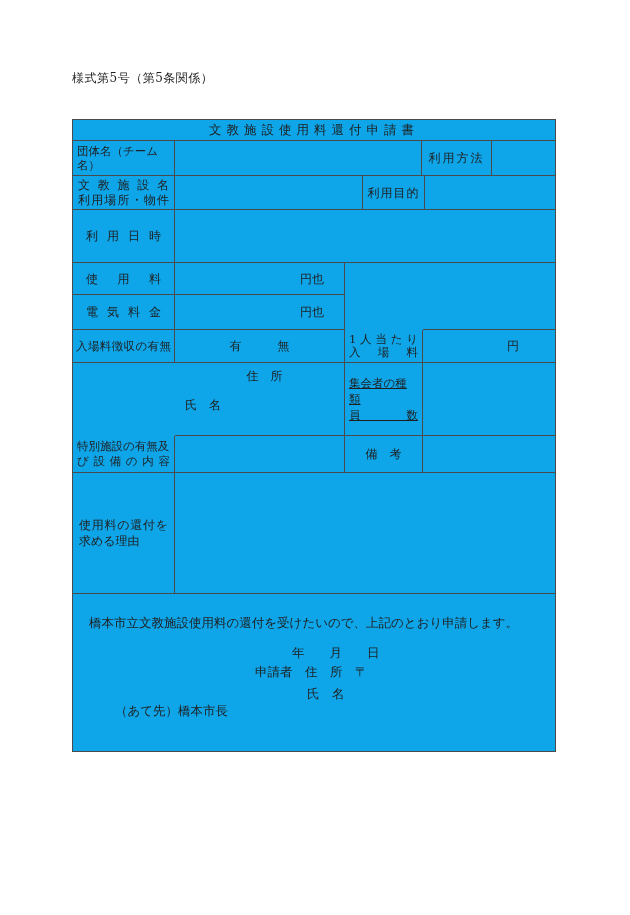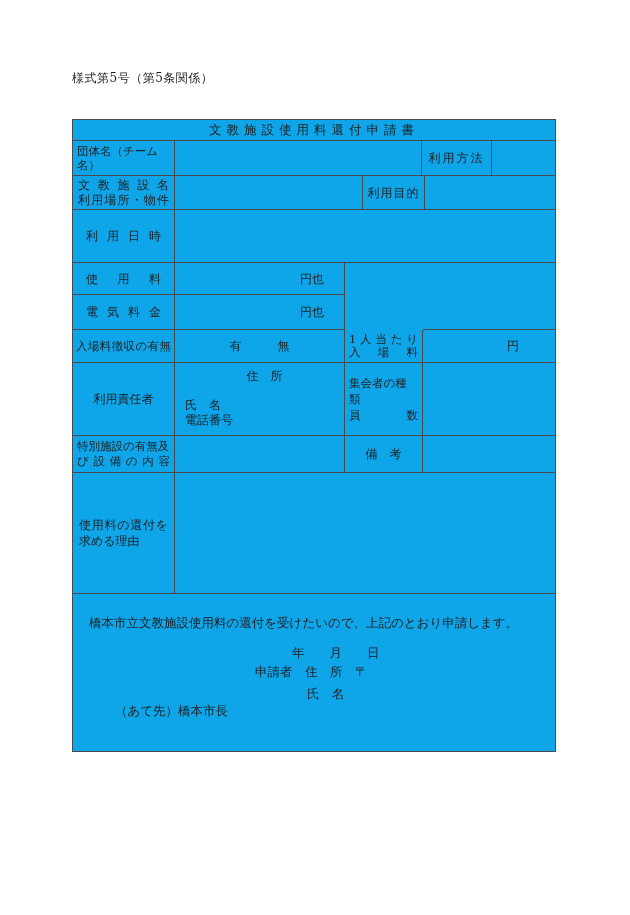--- a/index.html
+++ b/index.html
@@ -74,27 +74,25 @@
   <div class="cell br bb vc ctr" style="left:102px;top:210px;width:170px;height:33px;">有　　　無</div>
   <div class="cell br bb vc" style="left:0;top:210px;width:102px;height:33px;padding:0 3px;font-size:11.5px;">
     <span class="jline">入場料徴収の有無</span>
   </div>
   <div class="cell br bb vc" style="left:272px;top:210px;width:78px;height:33px;padding:2px 4px;font-size:11.5px;line-height:13px;">
     <span class="jline">1人当たり</span>
     <span class="jline">入場料</span>
   </div>
   <div class="cell bb vc" style="left:350px;top:210px;width:132px;height:33px;text-align:right;padding-right:36px;">円</div>
 
-  <div class="cell br bb vc ctr" style="left:0;top:243px;width:102px;height:73px;">利用責任者</div>
   <div class="cell br bb" style="left:102px;top:243px;width:170px;height:73px;padding:6px 0 0 10px;line-height:15px;">
     <span class="blockline" style="margin-bottom:14px;text-align:center;">住　所</span>
     <span class="blockline">氏　名</span>
-    <span class="blockline">電話番号</span>
   </div>
-  <div class="cell br bb vc" style="left:272px;top:243px;width:78px;height:73px;padding:0 4px;font-size:11.5px;line-height:16px;">
+  <div class="cell br bb vc" style="left:272px;top:243px;width:78px;height:73px;padding:0 4px;font-size:11.5px;line-height:16px;text-decoration:underline;">
     <span class="blockline">集会者の種類</span>
     <span class="jline">員数</span>
   </div>
   <div class="cell bb" style="left:350px;top:243px;width:132px;height:73px;"></div>
 
   <div class="cell br bb vc" style="left:0;top:316px;width:102px;height:37px;padding:0 4px;font-size:11.5px;line-height:15px;">
     <span class="blockline">特別施設の有無及</span>
     <span class="jline">び設備の内容</span>
   </div>
   <div class="cell br bb" style="left:102px;top:316px;width:170px;height:37px;"></div>

